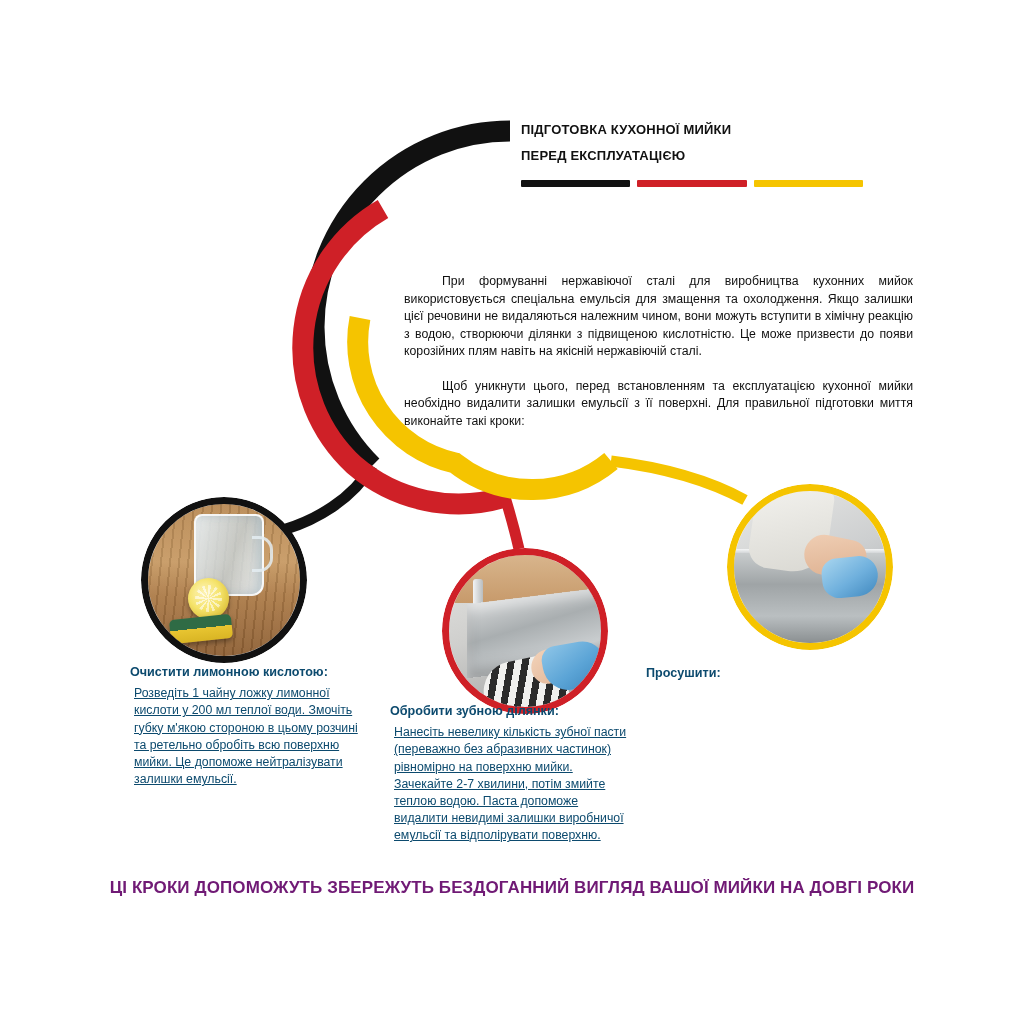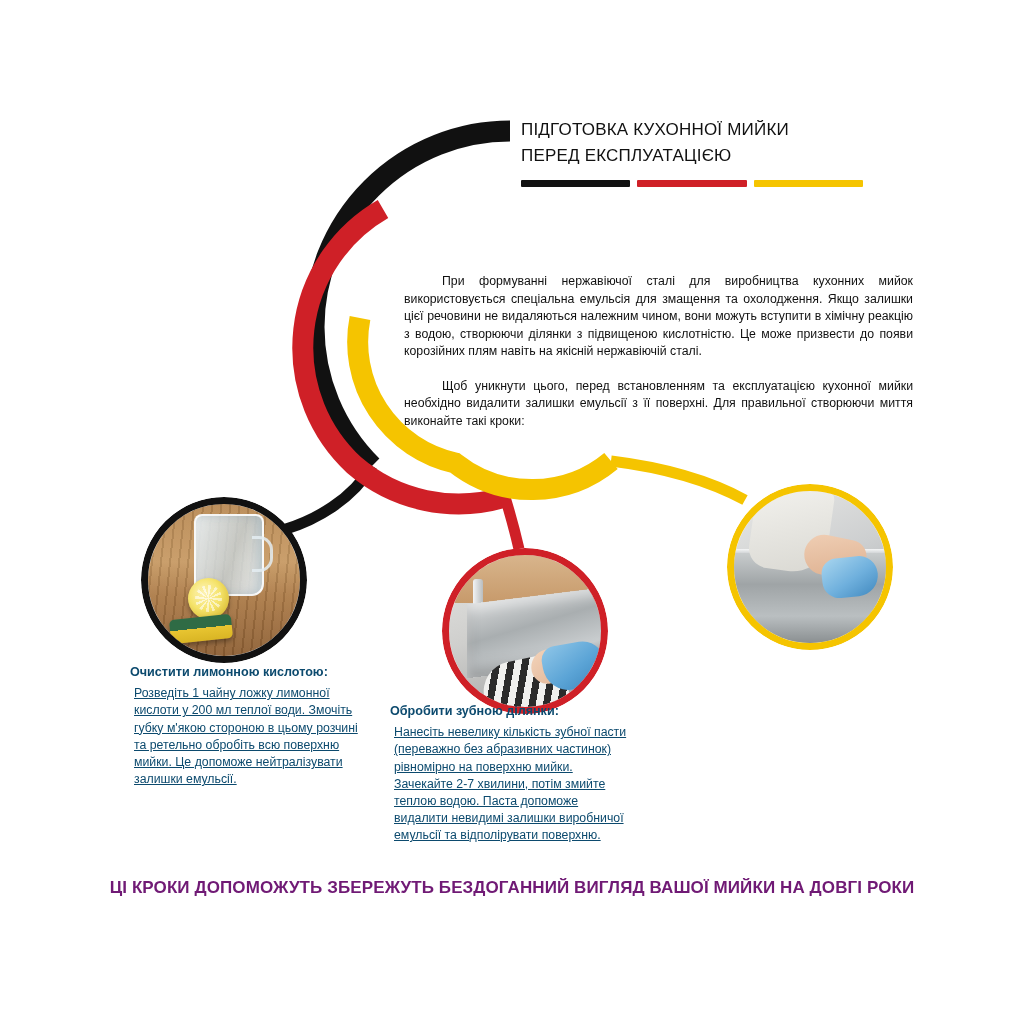--- a/index.html
+++ b/index.html
@@ -32,22 +32,22 @@
   }
 
   
   .title-block {
     position: absolute;
     left: 521px;
     top: 117px;
     width: 380px;
   }
   .title-line {
-    font-size: 17px;
-    font-weight: normal;
+    font-size: 13px;
+    font-weight: bold;
     letter-spacing: 0.2px;
     line-height: 26px;
     color: #111111;
     text-transform: uppercase;
   }
   .title-rules {
     position: absolute;
     left: 521px;
     top: 180px;
     width: 342px;
@@ -251,21 +251,21 @@
     <div class="title-line">ПЕРЕД ЕКСПЛУАТАЦІЄЮ</div>
   </div>
   <div class="title-rules">
     <span style="background:#111111"></span>
     <span style="background:#cf2027"></span>
     <span style="background:#f5c400"></span>
   </div>
 
   <div class="intro">
     <p>При формуванні нержавіючої сталі для виробництва кухонних мийок використовується спеціальна емульсія для змащення та охолодження. Якщо залишки цієї речовини не видаляються належним чином, вони можуть вступити в хімічну реакцію з водою, створюючи ділянки з підвищеною кислотністю.  Це може призвести до появи корозійних  плям навіть на якісній нержавіючій сталі.</p>
-    <p>Щоб уникнути цього,  перед встановленням та  експлуатацією кухонної мийки  необхідно видалити  залишки емульсії з її  поверхні. Для правильної створюючи миття виконайте такі кроки:</p>
+    <p>Щоб уникнути цього,  перед встановленням та  експлуатацією кухонної мийки  необхідно видалити  залишки емульсії з її  поверхні. Для правильної підготовки миття виконайте такі кроки:</p>
   </div>
 
   <div class="photo" id="photo-lemon">
     <div class="inner">
       <div class="wood-grain"></div>
       <div class="jug"></div>
       <div class="lemon"></div>
       <div class="sponge"></div>
     </div>
     <div class="ring"></div>
@@ -299,17 +299,18 @@
     <p>Розведіть 1 чайну ложку лимонної кислоти у 200 мл теплої води. Змочіть губку м'якою стороною в цьому розчині та ретельно обробіть всю поверхню мийки. Це допоможе нейтралізувати залишки емульсії.</p>
   </div>
 
   <div class="caption" id="cap-2">
     <h3>Обробити зубною ділянки:</h3>
     <p style="white-space:pre-line">Нанесіть невелику кількість зубної пасти (переважно без абразивних частинок) рівномірно на поверхню мийки.
 Зачекайте 2-7 хвилини, потім змийте теплою водою. Паста допоможе видалити невидимі залишки виробничої емульсії та відполірувати поверхню.</p>
   </div>
 
   <div class="caption" id="cap-3">
+    <h3>Просушити:</h3>
   </div>
 
   <div class="footer">ЦІ КРОКИ ДОПОМОЖУТЬ ЗБЕРЕЖУТЬ БЕЗДОГАННИЙ ВИГЛЯД ВАШОЇ МИЙКИ НА ДОВГІ РОКИ</div>
 
 </div>
 
 </body></html>

